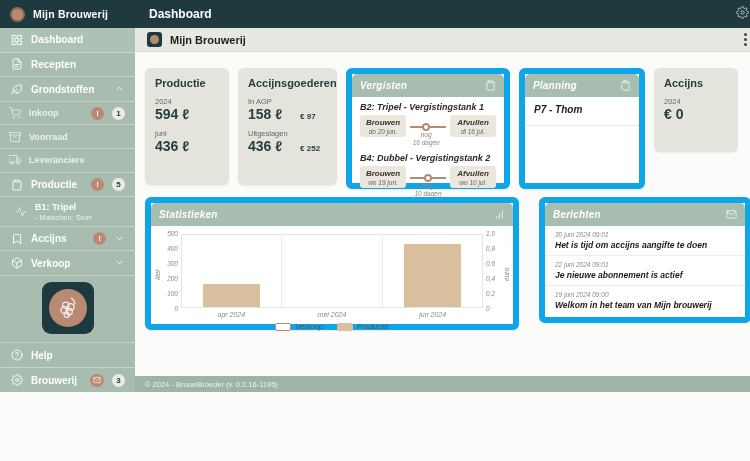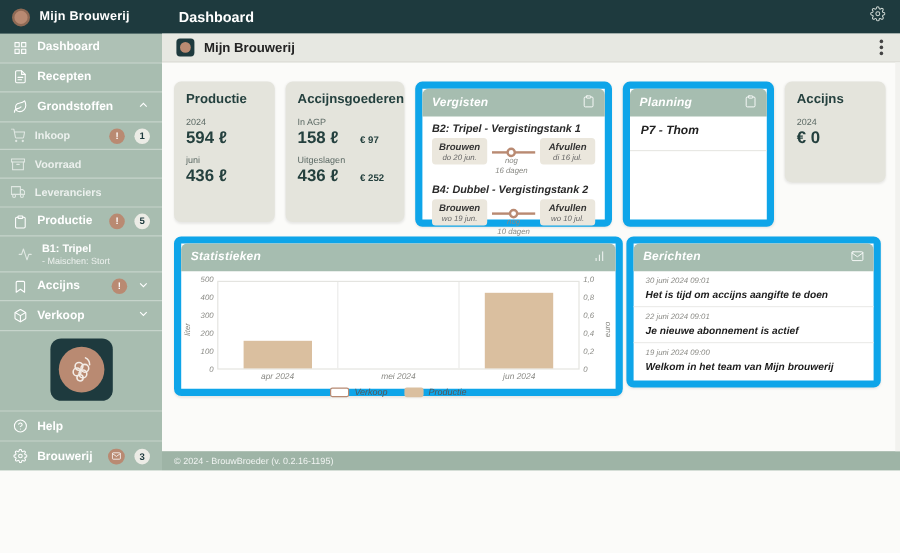--- a/index.html
+++ b/index.html
@@ -44,21 +44,21 @@
   .topbar .gear svg { width:13px; height:13px; stroke:#cfd8d4; stroke-width:1.6; fill:none; }
   .subheader { height:24px; background:#e7e8e2; display:flex; align-items:center; gap:8px; padding:0 10px 0 12px; border-bottom:1px solid #dcdcd6; flex-shrink:0; }
   .sh-logo { width:15px; height:15px; border-radius:3px; background:#1e3a3e; display:flex; align-items:center; justify-content:center; }
   .sh-logo i { width:9px; height:9px; border-radius:50%; background:#b98a72; display:block; }
   .sh-title { font-size:11px; font-weight:bold; color:#222; flex:1; }
   .kebab { display:flex; flex-direction:column; gap:2px; padding:3px 4px; cursor:pointer; }
   .kebab i { width:3px; height:3px; border-radius:50%; background:#444; display:block; }
 
   .content { flex:1; padding:16px 10px 0; overflow:hidden; }
   .row1 { display:flex; gap:9px; align-items:flex-start; }
-  .row2 { display:flex; gap:3px; align-items:flex-start; margin-top:8px; }
+  .row2 { display:flex; gap:20px; align-items:flex-start; margin-top:8px; }
 
   .card-plain { background:#e4e4dc; border-radius:6px; padding:9px 10px; box-shadow:0 1px 2px rgba(0,0,0,.08); }
   .card-plain .ttl { font-size:11px; font-weight:bold; color:#24403e; margin-bottom:8px; }
   .metric { margin-bottom:7px; }
   .metric .ml { font-size:7.5px; color:#5c6a65; }
   .metric .mv { font-size:14px; font-weight:bold; color:#24403e; line-height:1.15; }
   .metric .mx { font-size:8px; font-weight:bold; color:#24403e; margin-left:18px; }
 
   .card { background:#fff; border:6px solid #0ea5e9; border-radius:6px; box-shadow:0 1px 2px rgba(0,0,0,.08); overflow:visible;font-style:italic; }
   .card-head { height:23px; background:#a6bdb0; border-radius:5px 5px 0 0; display:flex; align-items:center; justify-content:space-between; padding:0 8px; }

